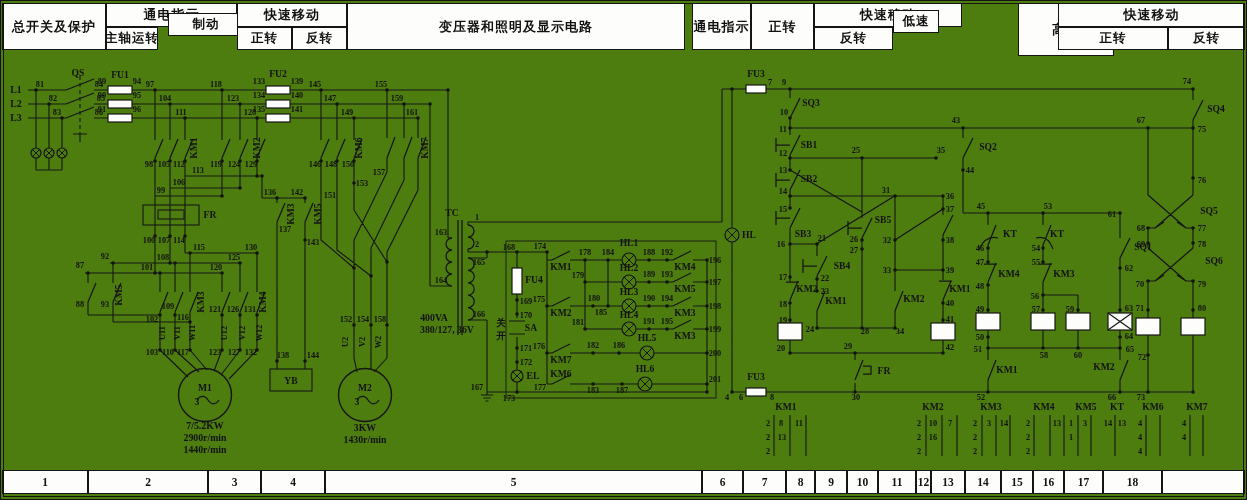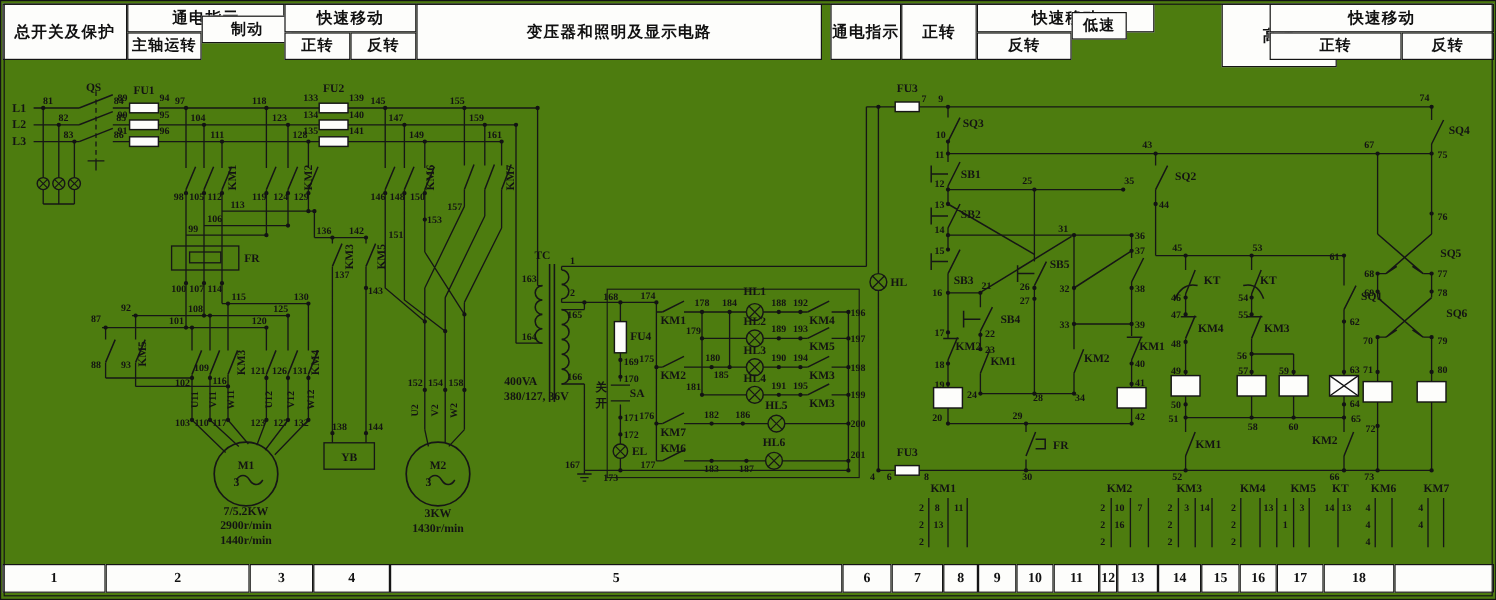--- a/index.html
+++ b/index.html
@@ -23,21 +23,21 @@
 </head>
 <body>
 
 <div id="page">
   <div class="frame"></div>
   <div class="frame2"></div>
 
   <div>
     <div class="hc" style="left:2px;top:3px;width:104px;height:47px">总开关及保护</div>
     <div class="hc" style="left:106px;top:3px;width:131px;height:24px">通电指示</div>
-    <div class="hc hs" style="left:106px;top:27px;width:62px;height:23px">主轴运转</div>
+    <div class="hc hs" style="left:106px;top:27px;width:52px;height:23px">主轴运转</div>
     <div class="hc hs" style="left:168px;top:13px;width:76px;height:23px">制动</div>
     <div class="hc" style="left:237px;top:3px;width:110px;height:24px">快速移动</div>
     <div class="hc hs" style="left:237px;top:27px;width:55px;height:23px">正转</div>
     <div class="hc hs" style="left:292px;top:27px;width:55px;height:23px">反转</div>
     <div class="hc" style="left:347px;top:3px;width:338px;height:47px">变压器和照明及显示电路</div>
     <div class="hc" style="left:692px;top:3px;width:59px;height:47px">通电指示</div>
     <div class="hc" style="left:751px;top:3px;width:63px;height:47px">正转</div>
     <div class="hc" style="left:814px;top:3px;width:148px;height:24px">快速移动</div>
     <div class="hc hs" style="left:814px;top:27px;width:79px;height:23px">反转</div>
     <div class="hc hs" style="left:893px;top:10px;width:46px;height:23px">低速</div>

